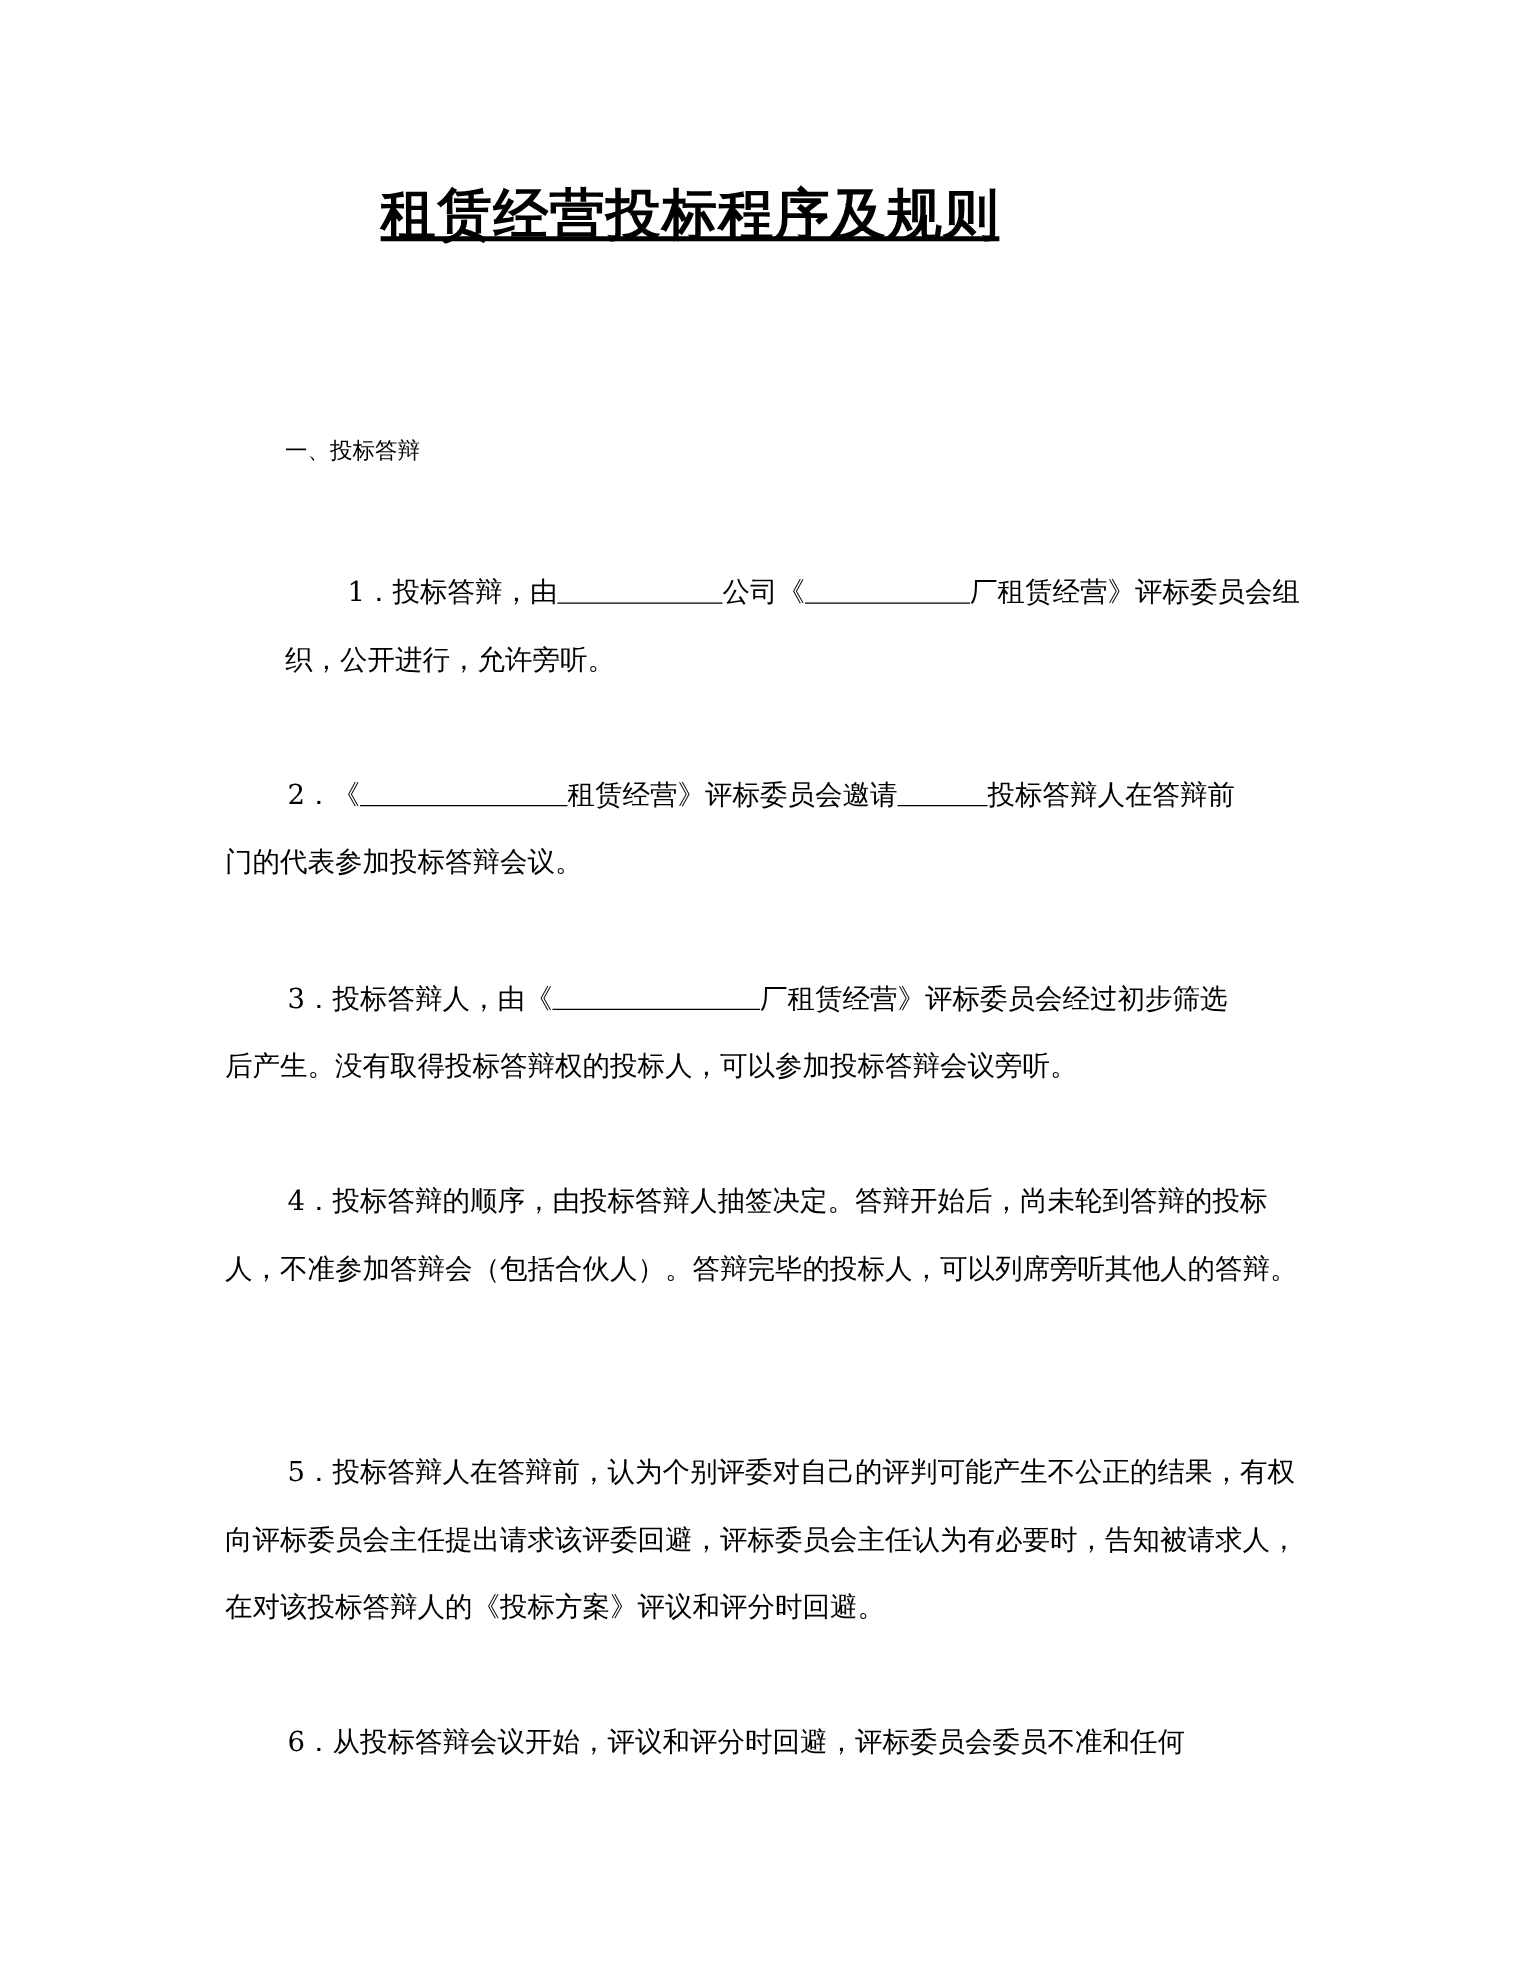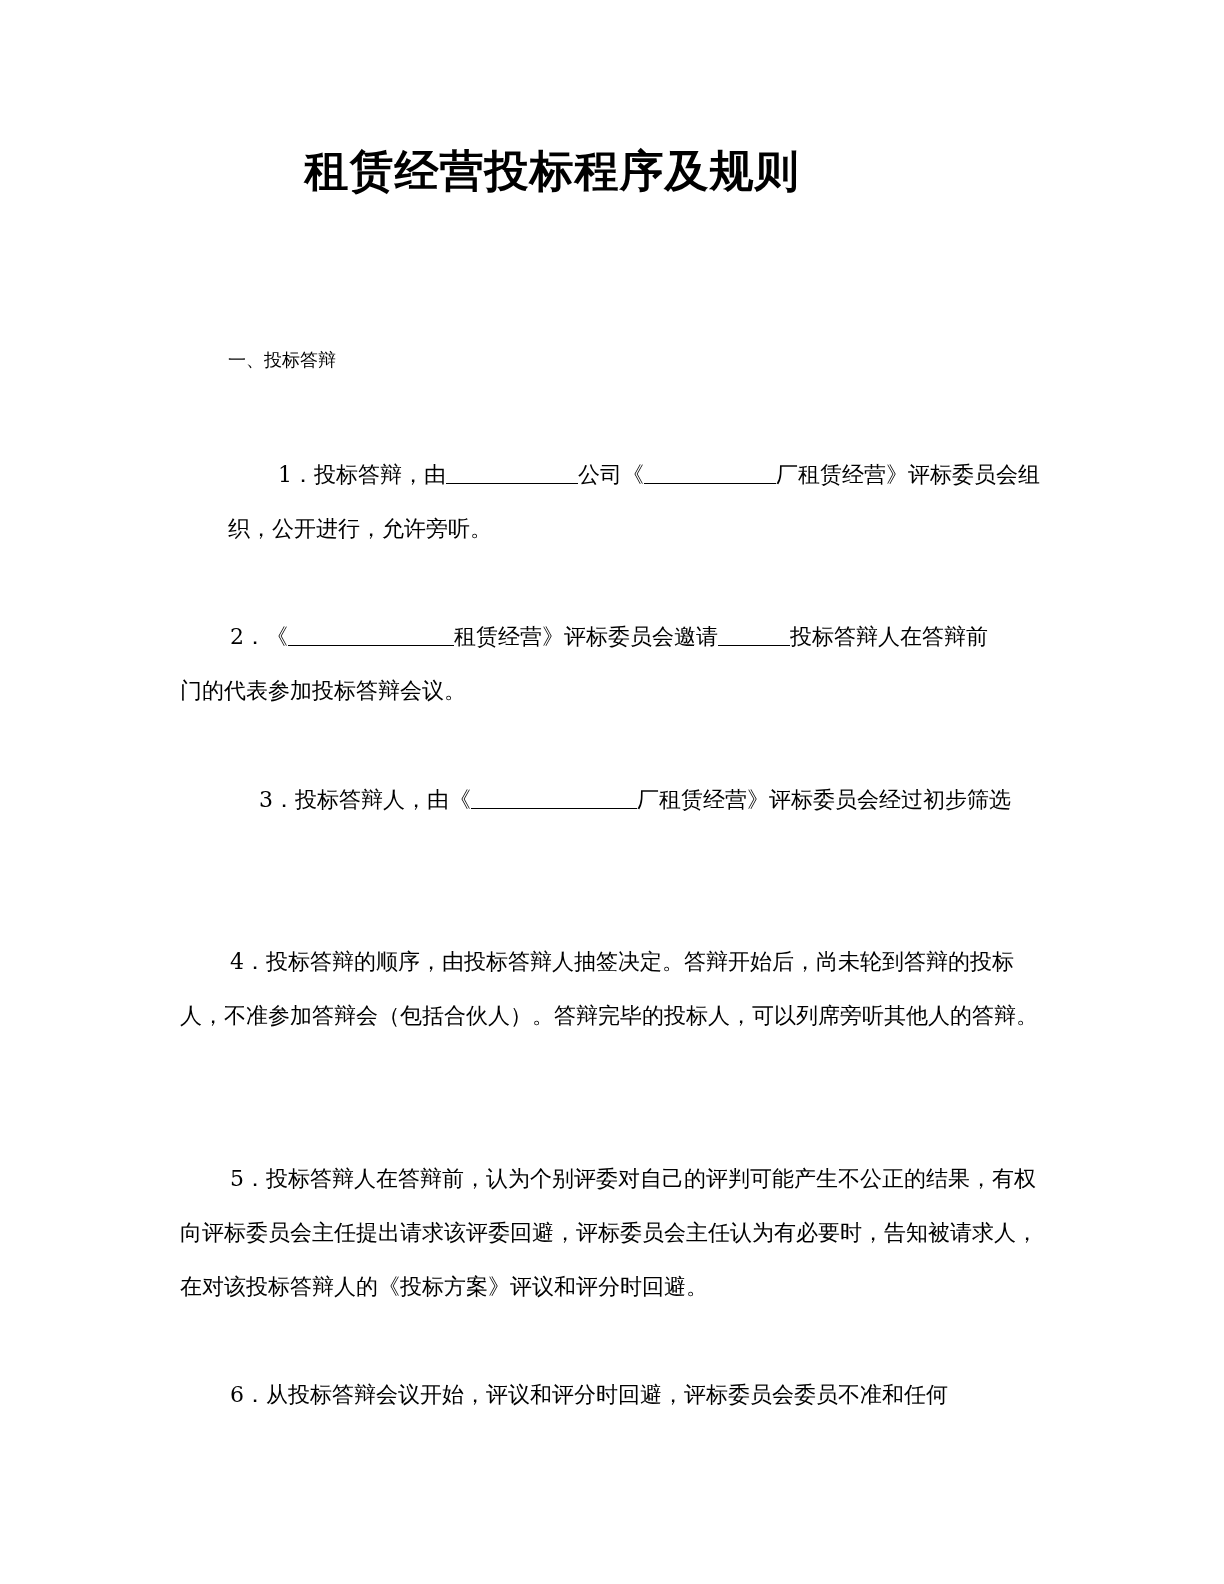--- a/index.html
+++ b/index.html
@@ -1,20 +1,20 @@
 <!DOCTYPE html>
 <html><head>
 <meta charset="utf-8">
 <style>
   html, body { margin: 0; padding: 0; background: #ffffff; }
   body { width: 1224px; height: 1584px; position: relative; overflow: hidden;
          font-family: "DejaVu Serif", "Liberation Serif", serif; color: #000; }
   .title { position: absolute; top: 142px; left: 0; width: 1104px; text-align: center;
            font-family: "DejaVu Sans", "Liberation Sans", sans-serif; font-weight: bold;
-           font-size: 44px; letter-spacing: 1px; }
+           font-size: 44px; letter-spacing: 1px; text-decoration: underline; }
   .section { position: absolute; left: 228px; top: 348px; font-size: 18px; }
   .para { position: absolute; left: 180px; width: 860px; font-size: 22px; line-height: 54px; }
   .para .indent { display: inline-block; width: 50px; }
   .blank { display: inline-block; border-bottom: 1.5px solid #000; height: 20px; vertical-align: -2px; }
 </style>
 </head>
 <body>
 
 <div>
   <div class="title">租赁经营投标程序及规则</div>
@@ -24,22 +24,23 @@
   <div class="para" style="top:448px;margin-left:48px;">
     <span class="indent"></span><span>1．</span><span>投标答辩，由</span><span class="blank" style="width:132px"></span><span>公司《</span><span class="blank" style="width:132px"></span><span>厂租赁经营》评标委员会组</span><br>
     <span>织，公开进行，允许旁听。</span>
   </div>
 
   <div class="para" style="top:610px;">
     <span class="indent"></span><span>2．</span><span>《</span><span class="blank" style="width:166px"></span><span>租赁经营》评标委员会邀请</span><span class="blank" style="width:72px"></span><span>投标答辩人在答辩前</span><br>
     <span>门的代表参加投标答辩会议。</span>
   </div>
 
-  <div class="para" style="top:773px;text-align:center;">
+  <div class="para" style="top:773px;">
     <span class="indent"></span><span>3．</span><span>投标答辩人，由《</span><span class="blank" style="width:166px"></span><span>厂租赁经营》评标委员会经过初步筛选</span><br>
+    <span>后产生。没有取得投标答辩权的投标人，可以参加投标答辩会议旁听。</span>
   </div>
 
   <div class="para" style="top:935px;">
     <span class="indent"></span><span>4．</span><span>投标答辩的顺序，由投标答辩人抽签决定。答辩开始后，尚未轮到答辩的投标人，不准参加答辩会（包括合伙人）。答辩完毕的投标人，可以列席旁听其他人的答辩。</span>
   </div>
 
   <div class="para" style="top:1152px;">
     <span class="indent"></span><span>5．</span><span>投标答辩人在答辩前，认为个别评委对自己的评判可能产生不公正的结果，有权向评标委员会主任提出请求该评委回避，评标委员会主任认为有必要时，告知被请求人，在对该投标答辩人的《投标方案》评议和评分时回避。</span>
   </div>
 

